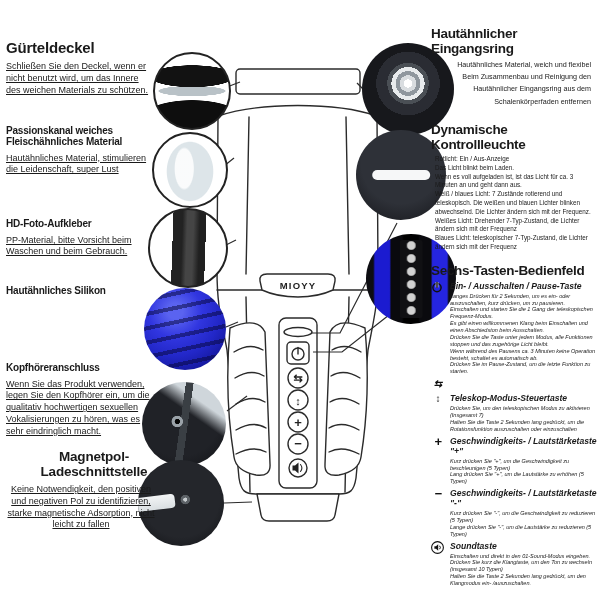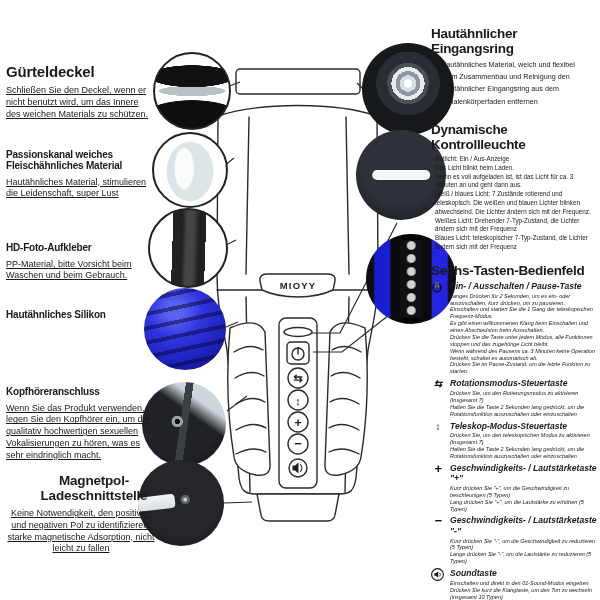--- a/index.html
+++ b/index.html
@@ -2,30 +2,30 @@
 <html><head>
 <meta charset="utf-8">
 <style>
   html,body{margin:0;padding:0;}
   body{width:600px;height:600px;background:#fff;font-family:"Liberation Sans",sans-serif;color:#1a1a1a;overflow:hidden;}
   .canvas{position:relative;width:600px;height:600px;background:#fff;}
   svg{display:block;}
   .abs{position:absolute;}
 
   
-  .lc{position:absolute;margin-top:24px;}
+  .lc{position:absolute;}
   .lc-title{font-weight:bold;font-size:10px;line-height:1.08;letter-spacing:-0.2px;margin:0;}
   .lc-title.big{font-size:15px;}
   .lc-title.small{font-size:13.5px;}
   .lc-body{font-size:9px;line-height:1.3;margin-top:5px;font-weight:500;text-decoration:underline;}
 
   .right-col{position:absolute;left:431px;top:26px;width:168px;}
   .rc-h{font-weight:bold;font-size:13.5px;letter-spacing:-0.3px;margin:0 0 3px 0;}
   .rc-body{white-space:pre-line;font-weight:500;}
-  .rc-body.b1{font-size:7.2px;line-height:1.7;margin:2px 0 14px 10px;width:150px;}
+  .rc-body.b1{font-size:7.2px;line-height:1.7;margin:2px 0 14px 10px;width:150px;text-align:right;}
   .rc-body.b2{font-size:6.3px;line-height:1.4;margin:3px 0 11px 4px;width:162px;}
 
   .bp-item{display:flex;gap:5px;margin:0 0 3px 0;font-style:italic;}
   .bp-icon{flex:0 0 14px;width:14px;text-align:center;font-weight:bold;font-size:10px;line-height:12px;color:#111;}
   .bp-text{flex:1;}
   .bp-title{font-weight:bold;font-size:8.6px;margin:0;line-height:1.2;}
   .bp-body{font-size:5.5px;line-height:1.25;white-space:pre-line;margin-top:1.5px;font-weight:500;}
 
   
   .photo{position:absolute;border-radius:50%;}
@@ -191,25 +191,20 @@
 Einschalten und starten Sie die 1 Gang der teleskopischen Frequenz-Modus.
 Es gibt einen willkommenen Klang beim Einschalten und einen Abschiedston beim Ausschalten.
 Drücken Sie die Taste unter jedem Modus, alle Funktionen stoppen und das zugehörige Licht bleibt.
 Wenn während des Pausens ca. 3 Minuten keine Operation besteht, schaltet es automatisch ab.
 Drücken Sie im Pause-Zustand, um die letzte Funktion zu starten.</div>
       </div>
     </div>
 
     <div class="bp-item">
       <span class="bp-icon">⇆</span>
-      <div class="bp-text">
-        <h3 class="bp-title">Rotationsmodus-Steuertaste</h3>
-        <div class="bp-body">Drücken Sie, um den Rotierungsmodus zu aktivieren (Insgesamt 7)
-Halten Sie die Taste 2 Sekunden lang gedrückt, um die Rotationsfunktion auszuschalten oder einzuschalten</div>
-      </div>
     </div>
 
     <div class="bp-item">
       <span class="bp-icon">↕</span>
       <div class="bp-text">
         <h3 class="bp-title">Teleskop-Modus-Steuertaste</h3>
         <div class="bp-body">Drücken Sie, um den teleskopischen Modus zu aktivieren (Insgesamt 7)
 Halten Sie die Taste 2 Sekunden lang gedrückt, um die Rotationsfunktion auszuschalten oder einzuschalten</div>
       </div>
     </div>

